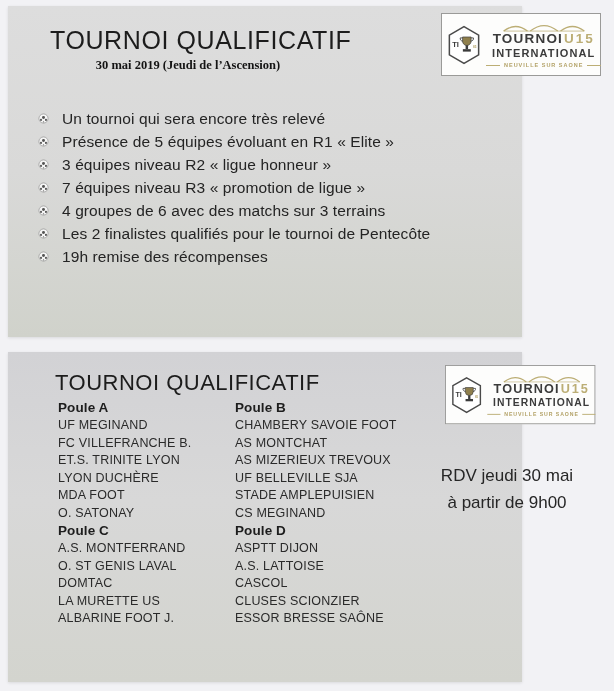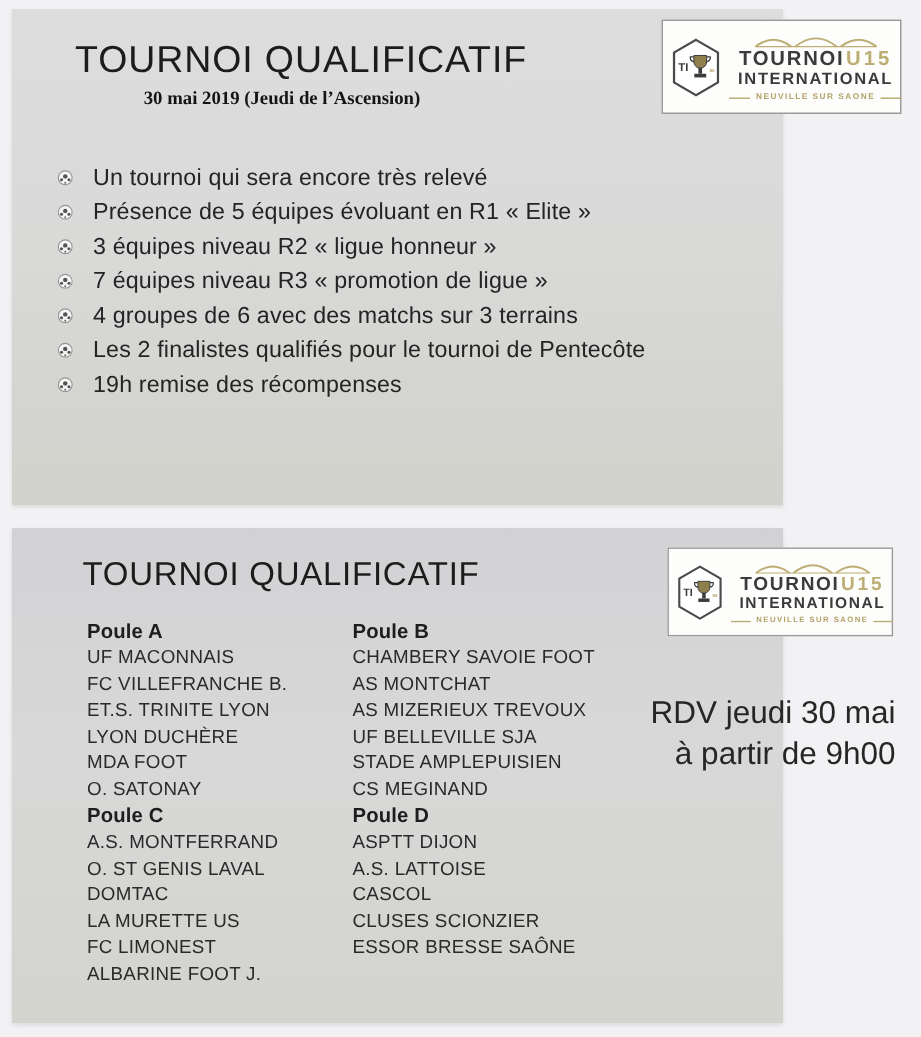--- a/index.html
+++ b/index.html
@@ -53,28 +53,28 @@
   .logo-intl { font-size:11px; font-weight:bold; letter-spacing:1.1px; color:#3b3b3b; margin-top:1px; }
   .logo-loc { display:flex; align-items:center; gap:4px; margin-top:3px; }
   .logo-loc .dash { width:14px; height:1px; background:#bcae75; }
   .logo-loc .loc-text { font-size:5.5px; font-weight:bold; letter-spacing:1px; color:#b3a267; white-space:nowrap; }
   
   .bottom-title {
     position:absolute; left:47px; top:18px;
     font-size:22px; font-weight:normal; letter-spacing:.5px; color:#1c1c1c;
     white-space:nowrap;
   }
-  .pools { position:absolute; left:50px; top:60px; display:flex; }
+  .pools { position:absolute; left:50px; top:47px; display:flex;align-items:center; }
   .pool-col { width:177px; }
   .pool-col + .pool-col { width:auto; }
   .pool-name { font-size:13.5px; font-weight:bold; color:#1d1d1d; line-height:18px; letter-spacing:.1px; }
   .team { font-size:12.5px; color:#2a2a2a; line-height:17.5px; letter-spacing:.2px; white-space:nowrap; }
   .rdv {
-    position:absolute; left:409px; top:110px; width:180px; text-align:right;
-    font-size:21px; color:#262626; line-height:27px;
+    position:absolute; left:409px; top:110px; width:180px; text-align:center;
+    font-size:17px; color:#262626; line-height:27px;
   }
 </style>
 </head>
 <body>
 
 <section class="panel panel-top">
 
   <h1 class="main-title">TOURNOI QUALIFICATIF</h1>
   <div class="subtitle">30 mai 2019 (Jeudi de l’Ascension)</div>
 
@@ -209,34 +209,33 @@
         <span class="loc-text">NEUVILLE SUR SAONE</span>
         <span class="dash"></span>
       </div>
     </div>
   </div>
 
   <div class="pools">
     <div class="pool-col">
       <div class="pool">
         <div class="pool-name">Poule A</div>
-        <div class="team">UF MACONNAIS</div>
+        <div class="team">UF MEGINAND</div>
         <div class="team">FC VILLEFRANCHE B.</div>
         <div class="team">ET.S. TRINITE LYON</div>
         <div class="team">LYON DUCHÈRE</div>
         <div class="team">MDA FOOT</div>
         <div class="team">O. SATONAY</div>
       </div>
       <div class="pool">
         <div class="pool-name">Poule C</div>
         <div class="team">A.S. MONTFERRAND</div>
         <div class="team">O. ST GENIS LAVAL</div>
         <div class="team">DOMTAC</div>
         <div class="team">LA MURETTE US</div>
-        <div class="team">FC LIMONEST</div>
         <div class="team">ALBARINE FOOT J.</div>
       </div>
     </div>
     <div class="pool-col">
       <div class="pool">
         <div class="pool-name">Poule B</div>
         <div class="team">CHAMBERY SAVOIE FOOT</div>
         <div class="team">AS MONTCHAT</div>
         <div class="team">AS MIZERIEUX TREVOUX</div>
         <div class="team">UF BELLEVILLE SJA</div>

